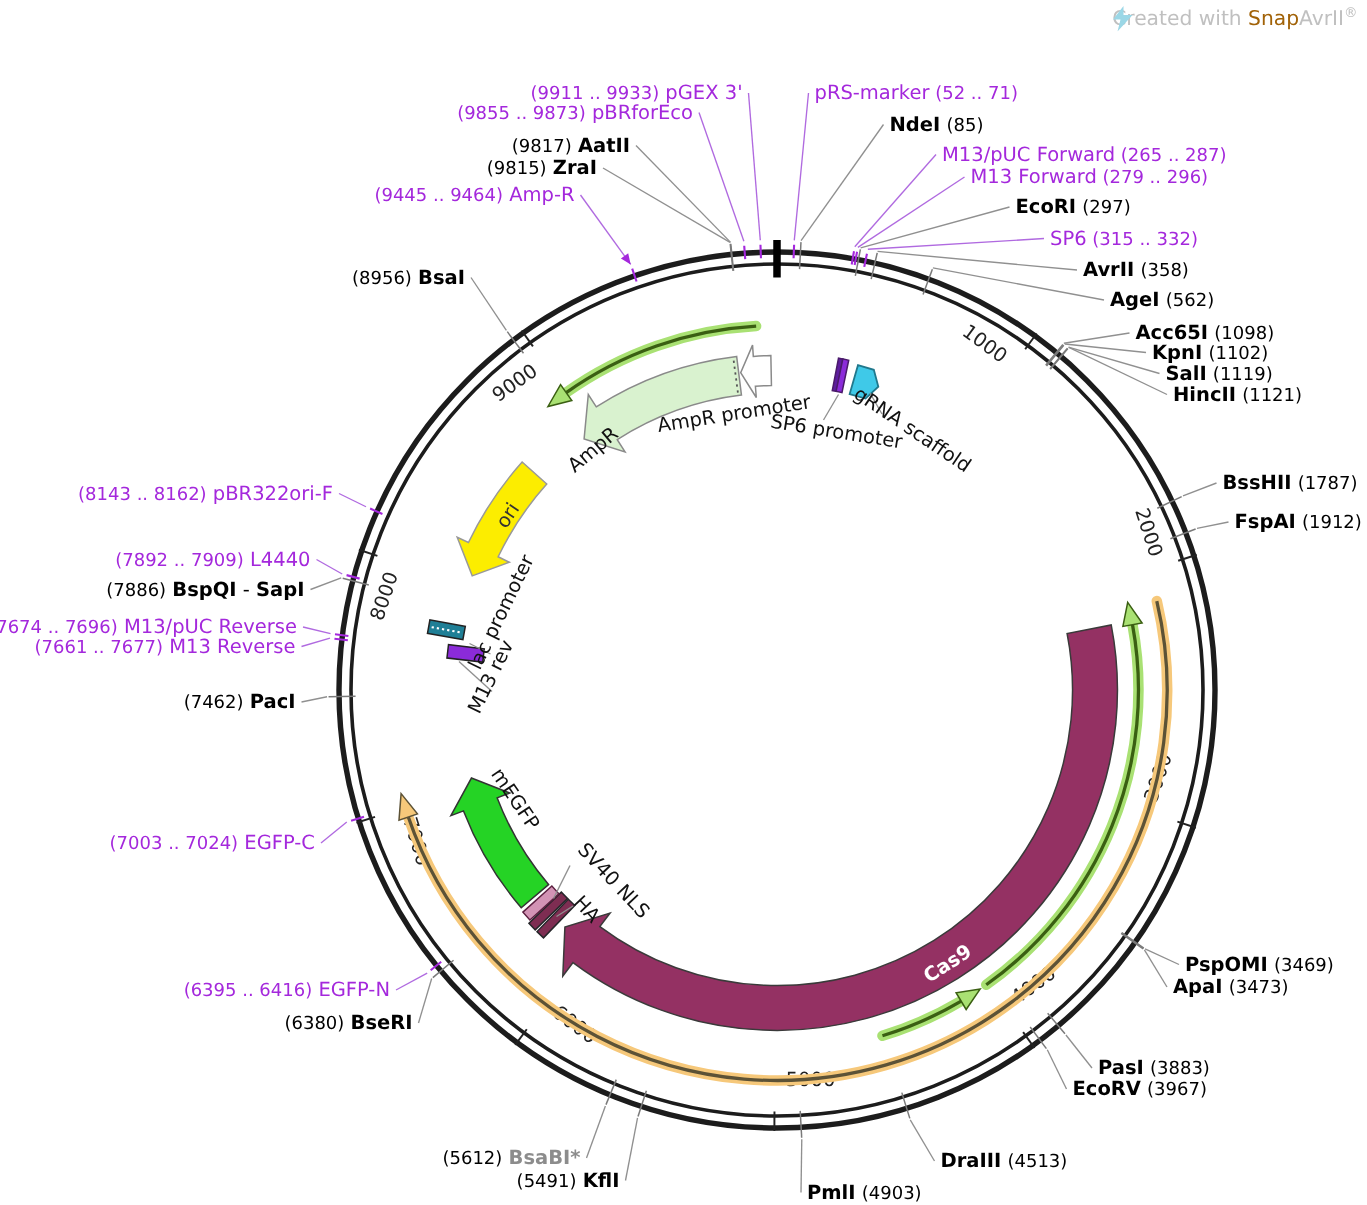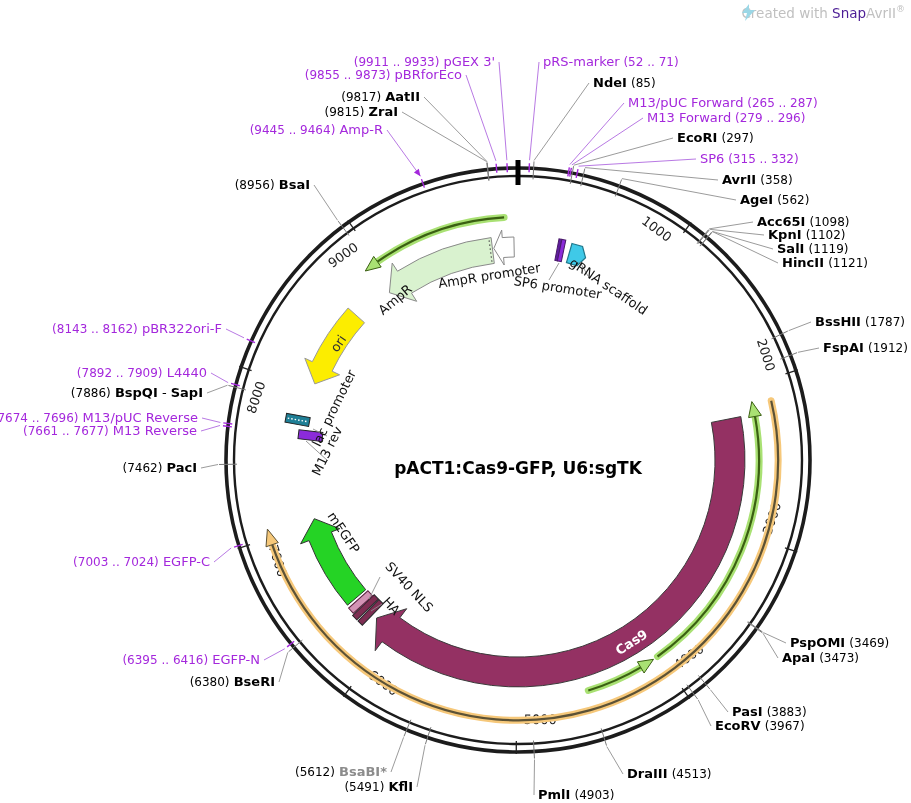--- a/index.html
+++ b/index.html
@@ -2,21 +2,21 @@
 <html><head>
 <meta charset="utf-8">
 <style>
   html,body{margin:0;padding:0;background:#fff;}
   #page{position:relative;width:911px;height:803px;background:#fff;overflow:hidden;
         font-family:"DejaVu Sans",sans-serif;}
   svg{position:absolute;left:0;top:0;}
   svg text{font-family:"DejaVu Sans",sans-serif;}
   #watermark{position:absolute;top:4px;right:6px;display:flex;align-items:center;gap:6px;
              font-size:13.5px;color:#c0c0c0;}
-  #watermark .snap{color:#4c1d95;}
+  #watermark .snap{color:#a16207;}
   #watermark .reg{font-size:9px;vertical-align:super;}
   #plasmid-title{position:absolute;left:518px;top:468px;transform:translate(-50%,-50%);
                  text-align:center;color:#000;}
   #plasmid-title .t1{font-size:17px;font-weight:bold;white-space:nowrap;}
   #plasmid-title .t2{font-size:12.5px;margin-top:2px;}
 </style>
 </head>
 <body>
 
 <div id="page">
@@ -217,15 +217,14 @@
     </svg>
 
   <div id="watermark">
     <svg width="15" height="17" viewBox="0 0 15 17">
       <polygon id="wm-logo" points="8,0 1,9 6,9 4,17 14,6 8,6" fill="#9bd7e6"></polygon>
     </svg>
     <span><span>Created with </span><span class="snap">Snap</span><span>AvrII</span><span class="reg">®</span></span>
   </div>
 
   <div id="plasmid-title">
-    <div class="t1">pACT1:Cas9-GFP, U6:sgTK</div>
   </div>
 </div>
 
 </body></html>

